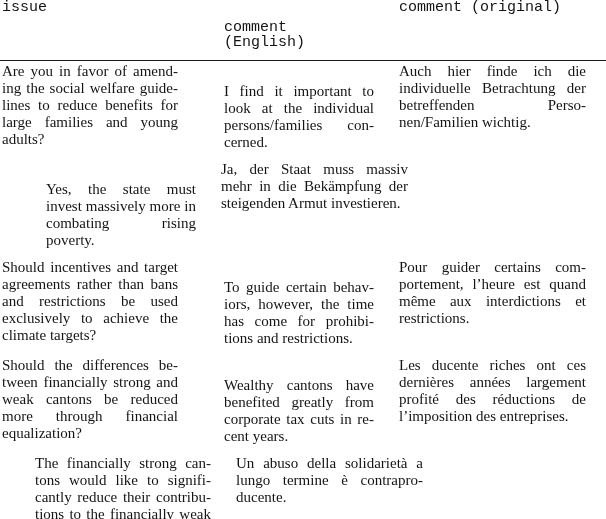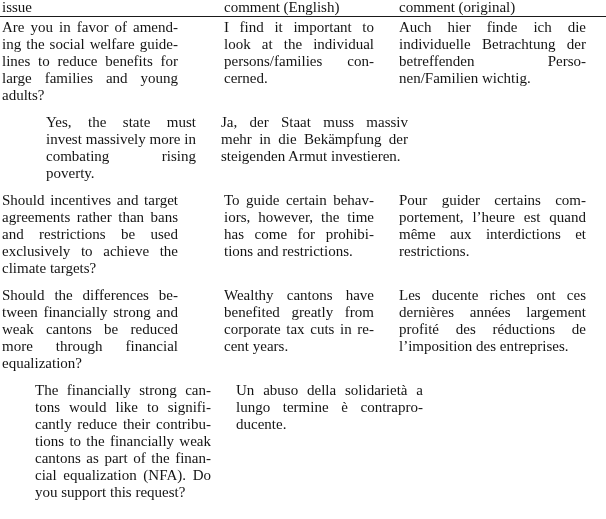--- a/index.html
+++ b/index.html
@@ -14,40 +14,41 @@
     font-family: "Liberation Serif", "DejaVu Serif", serif;
     font-size: 15px;
     line-height: 17px;
     color: #141414;
   }
   .paper-table {
     width: 606px;
   }
   .thead {
     display: flex;
-    align-items: center;
+    align-items: flex-start;
     border-bottom: 1.4px solid #1a1a1a;
-    padding-bottom: 1px;
+    padding-bottom: 10px;
     line-height: 15px;
+    font-family: Liberation Mono, monospace;
   }
   .trow {
     display: flex;
     align-items: flex-start;
     margin-top: 2px;
     margin-bottom: 10px;
   }
   .trow:last-child {
     margin-bottom: 0;
     padding-left: 33px;
   }
   .cell {
     flex: 0 0 auto;
   }
   .c1 { width: 176px; margin-left: 2px; }
-  .c2 { width: 150px; margin-left: 46px; }
+  .c2 { width: 150px; margin-left: 46px; margin-top: 20px; }
   .c3 { width: 187px; margin-left: 25px; }
   .th {
     text-align: left;
   }
   .body-cell {
     text-align: justify;
     -webkit-hyphens: manual;
     hyphens: manual;
     overflow-wrap: normal;
   }

